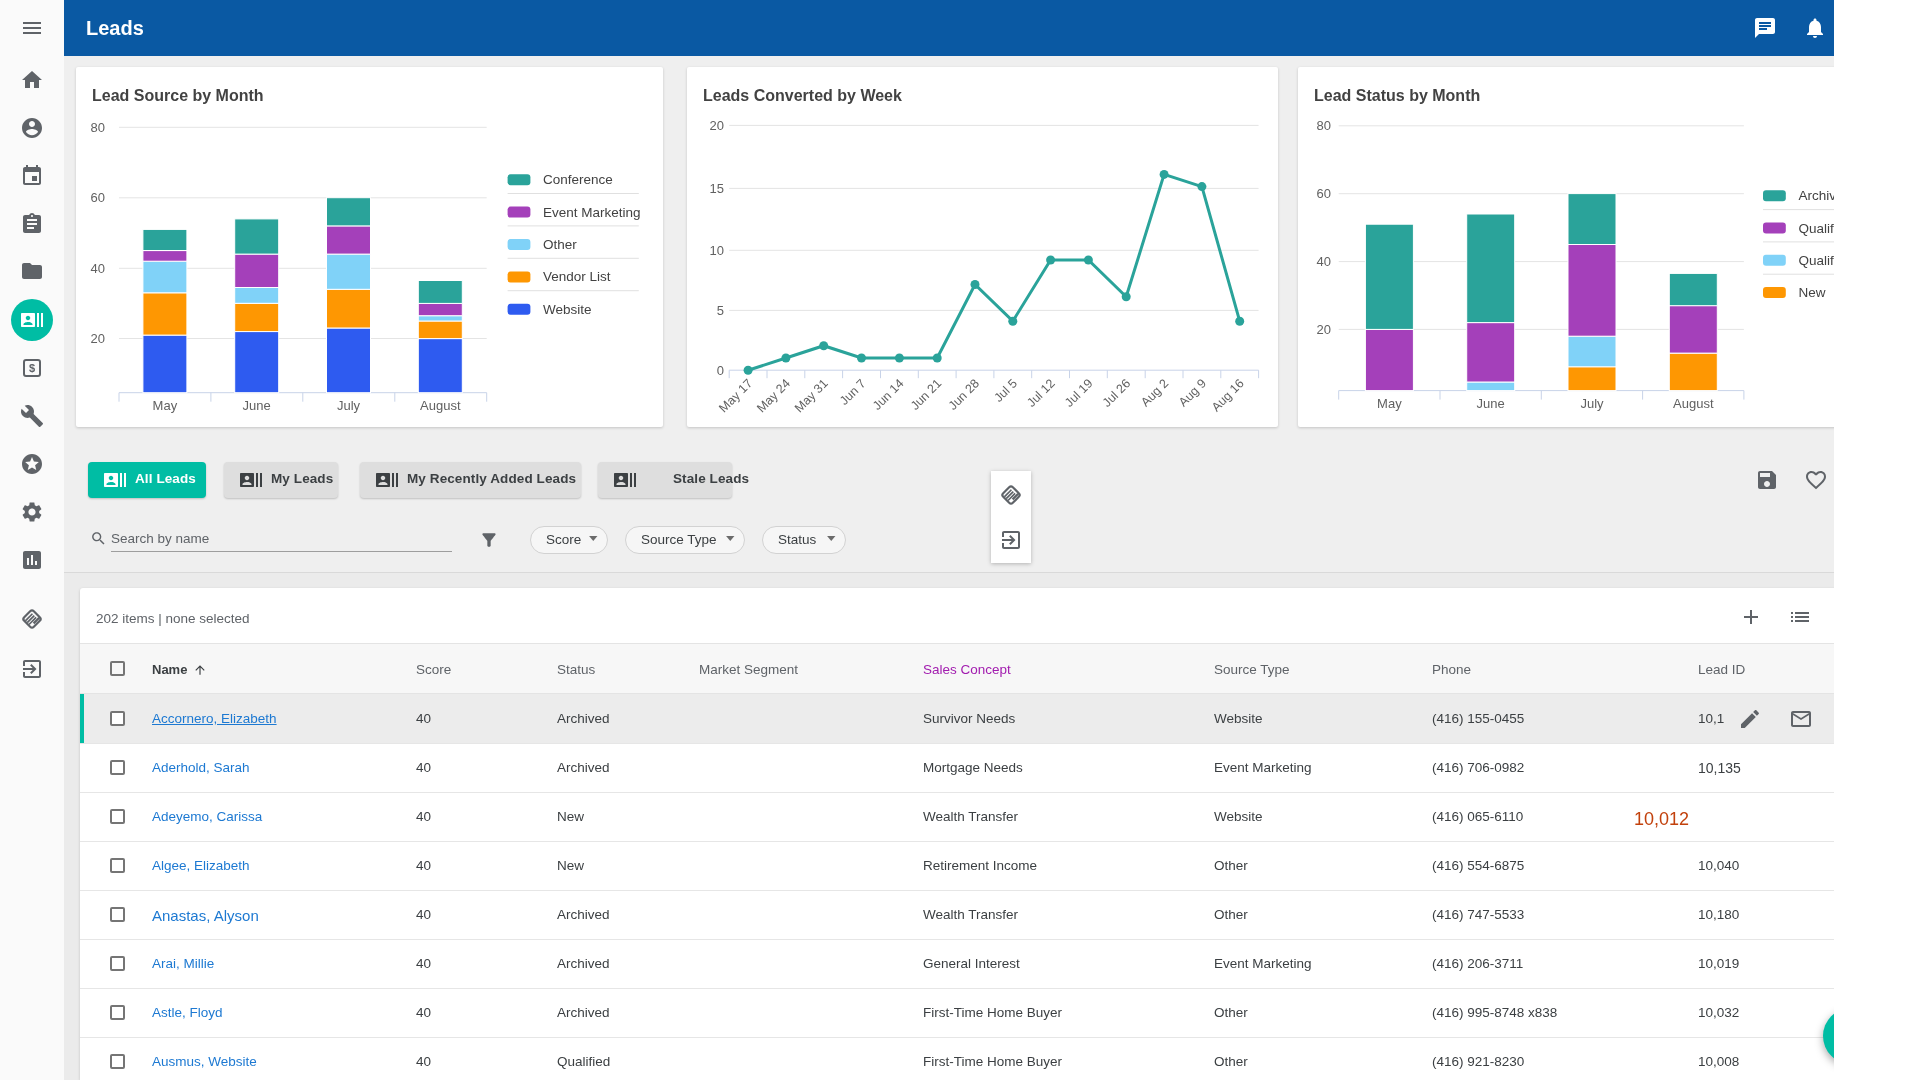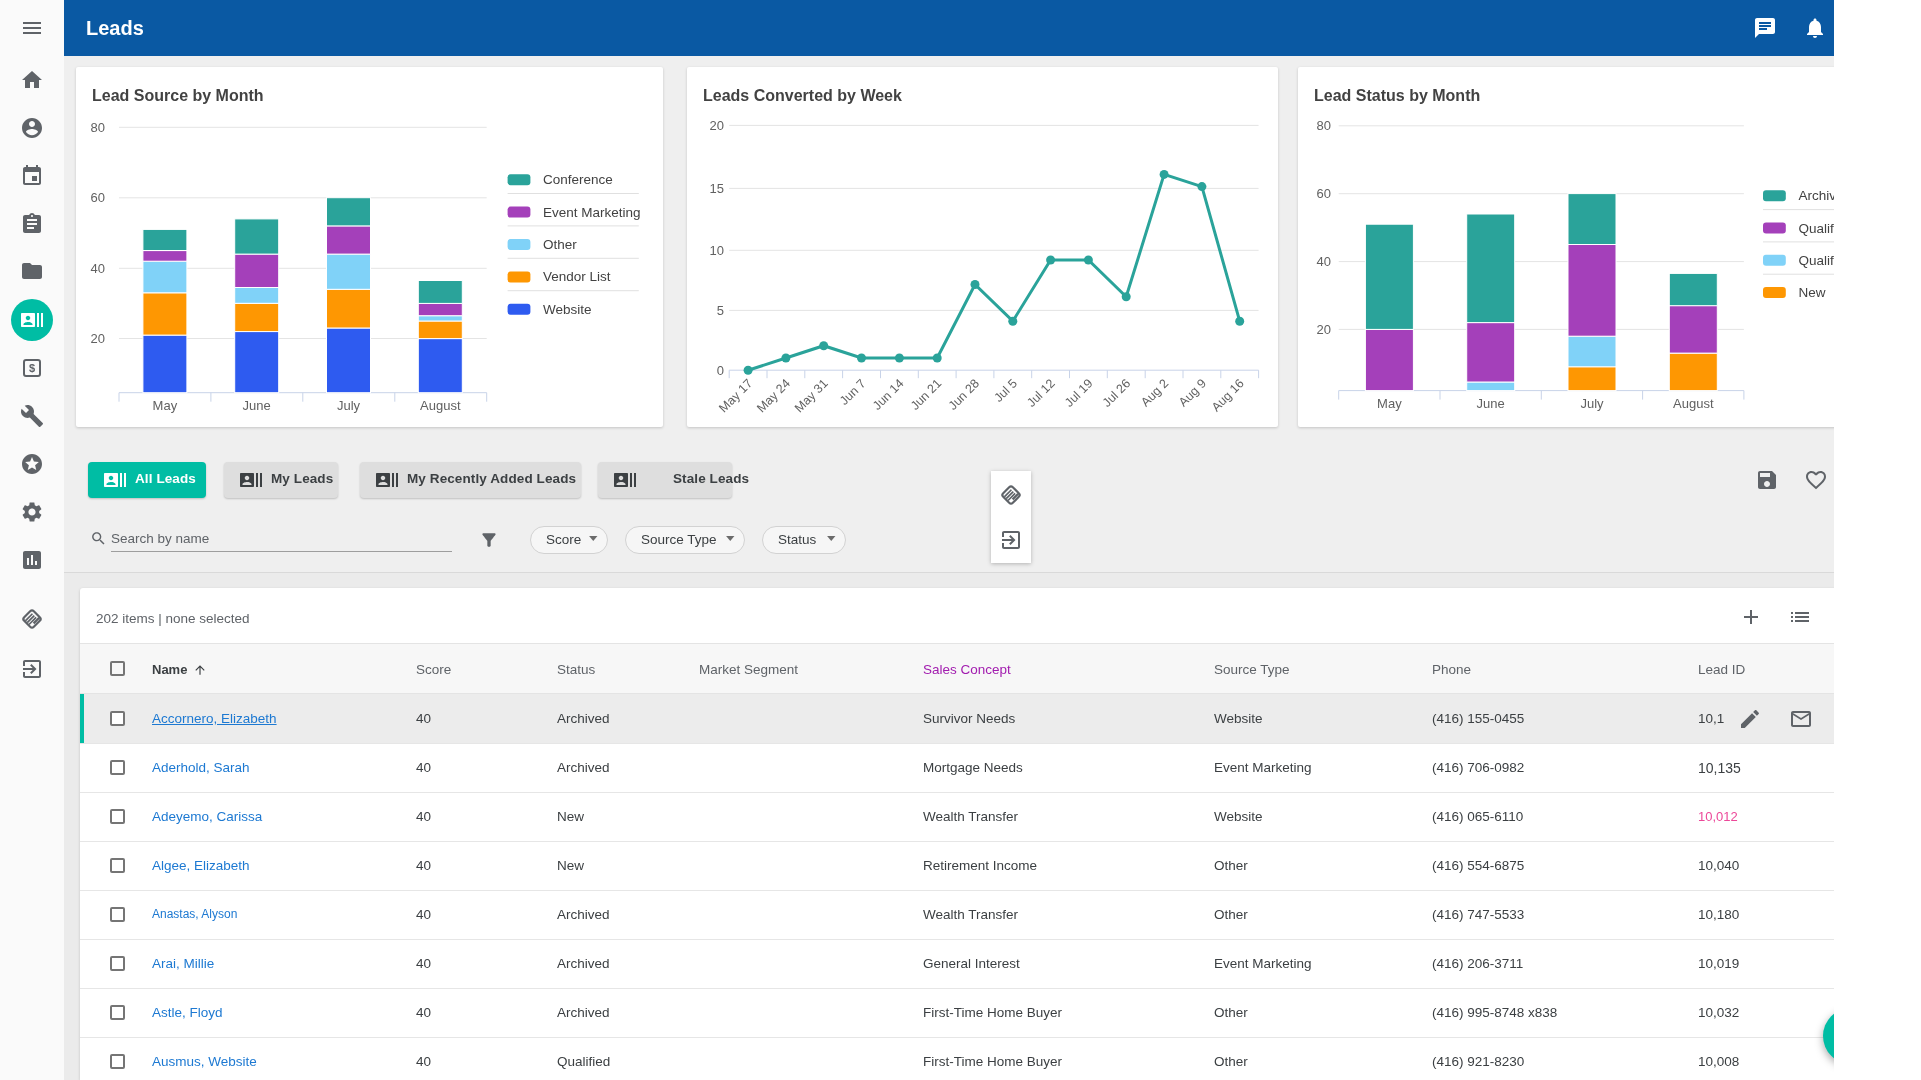--- a/index.html
+++ b/index.html
@@ -356,32 +356,32 @@
     <div class="abs" style="left:1432px;top:760px;font-size:13.5px;color:#3c4043">(416) 706-0982</div>
     <div class="abs" style="left:1698px;top:760px;font-size:14px;color:#3c4043">10,135</div>
     <div class="abs" style="left:80px;top:792px;width:1799px;height:1px;background:#e6e6e6"></div>
     <div class="abs" style="left:152px;top:809px;font-size:13.5px;color:#1d79d2;">Adeyemo, Carissa</div>
     <div class="abs" style="left:110px;top:809px;width:15px;height:15px;border:2px solid #757575;border-radius:2px;background:#fff"></div>
     <div class="abs" style="left:416px;top:809px;font-size:13.5px;color:#3c4043">40</div>
     <div class="abs" style="left:557px;top:809px;font-size:13.5px;color:#3c4043">New</div>
     <div class="abs" style="left:923px;top:809px;font-size:13.5px;color:#3c4043">Wealth Transfer</div>
     <div class="abs" style="left:1214px;top:809px;font-size:13.5px;color:#3c4043">Website</div>
     <div class="abs" style="left:1432px;top:809px;font-size:13.5px;color:#3c4043">(416) 065-6110</div>
-    <div class="abs" style="left:1698px;top:809px;font-size:13px;color:#ec4899">10,012</div>
+    <div class="abs" style="left:1634px;top:809px;font-size:18px;color:#c2410c">10,012</div>
     <div class="abs" style="left:80px;top:841px;width:1799px;height:1px;background:#e6e6e6"></div>
     <div class="abs" style="left:152px;top:858px;font-size:13.5px;color:#1d79d2;">Algee, Elizabeth</div>
     <div class="abs" style="left:110px;top:858px;width:15px;height:15px;border:2px solid #757575;border-radius:2px;background:#fff"></div>
     <div class="abs" style="left:416px;top:858px;font-size:13.5px;color:#3c4043">40</div>
     <div class="abs" style="left:557px;top:858px;font-size:13.5px;color:#3c4043">New</div>
     <div class="abs" style="left:923px;top:858px;font-size:13.5px;color:#3c4043">Retirement Income</div>
     <div class="abs" style="left:1214px;top:858px;font-size:13.5px;color:#3c4043">Other</div>
     <div class="abs" style="left:1432px;top:858px;font-size:13.5px;color:#3c4043">(416) 554-6875</div>
     <div class="abs" style="left:1698px;top:858px;font-size:13.5px;color:#3c4043">10,040</div>
     <div class="abs" style="left:80px;top:890px;width:1799px;height:1px;background:#e6e6e6"></div>
-    <div class="abs" style="left:152px;top:907px;font-size:12px;color:#1d79d2;">Anastas, Alyson</div>
+    <div class="abs" style="left:152px;top:907px;font-size:15px;color:#1d79d2;">Anastas, Alyson</div>
     <div class="abs" style="left:110px;top:907px;width:15px;height:15px;border:2px solid #757575;border-radius:2px;background:#fff"></div>
     <div class="abs" style="left:416px;top:907px;font-size:13.5px;color:#3c4043">40</div>
     <div class="abs" style="left:557px;top:907px;font-size:13.5px;color:#3c4043">Archived</div>
     <div class="abs" style="left:923px;top:907px;font-size:13.5px;color:#3c4043">Wealth Transfer</div>
     <div class="abs" style="left:1214px;top:907px;font-size:13.5px;color:#3c4043">Other</div>
     <div class="abs" style="left:1432px;top:907px;font-size:13.5px;color:#3c4043">(416) 747-5533</div>
     <div class="abs" style="left:1698px;top:907px;font-size:13.5px;color:#3c4043">10,180</div>
     <div class="abs" style="left:80px;top:939px;width:1799px;height:1px;background:#e6e6e6"></div>
     <div class="abs" style="left:152px;top:956px;font-size:13.5px;color:#1d79d2;">Arai, Millie</div>
     <div class="abs" style="left:110px;top:956px;width:15px;height:15px;border:2px solid #757575;border-radius:2px;background:#fff"></div>

